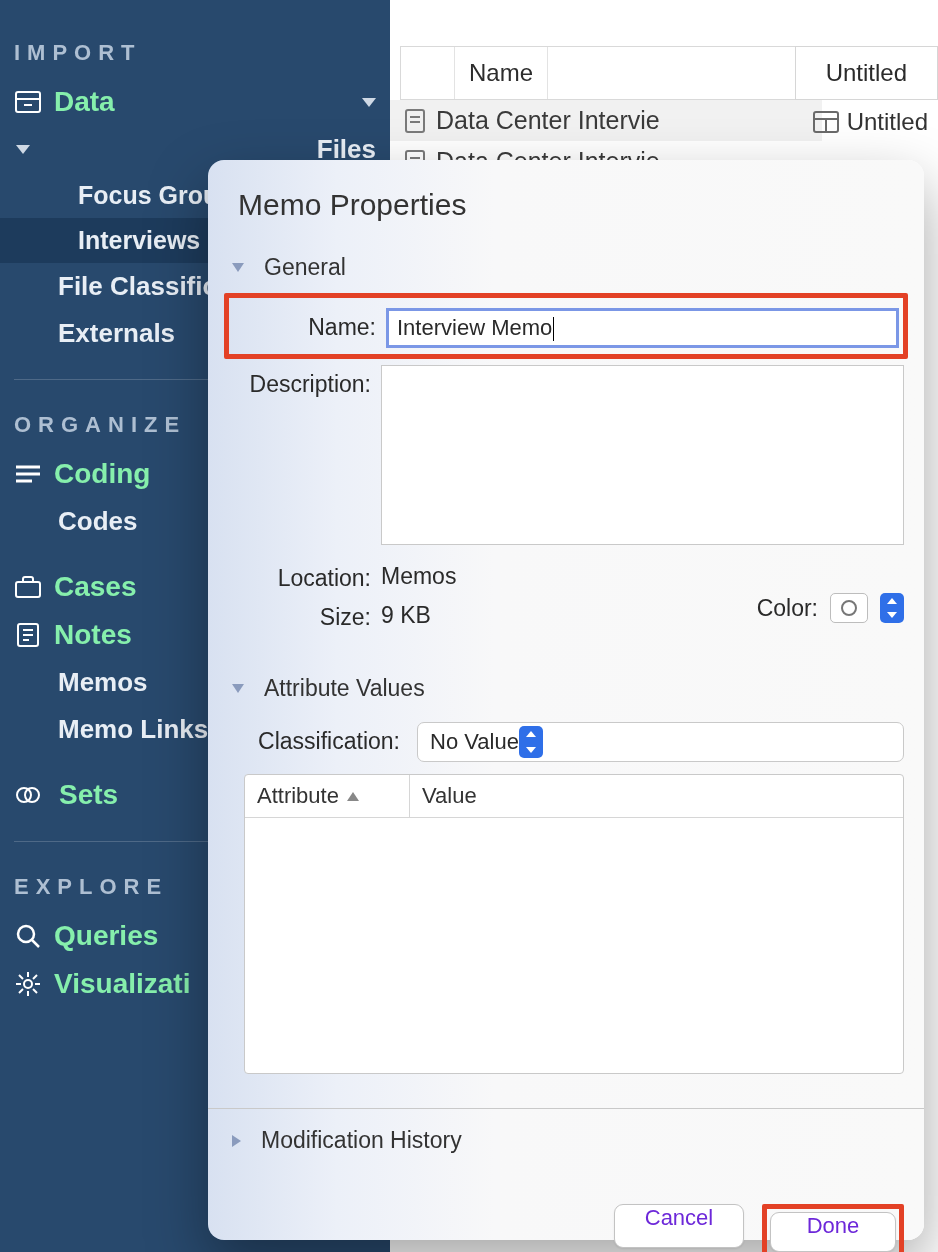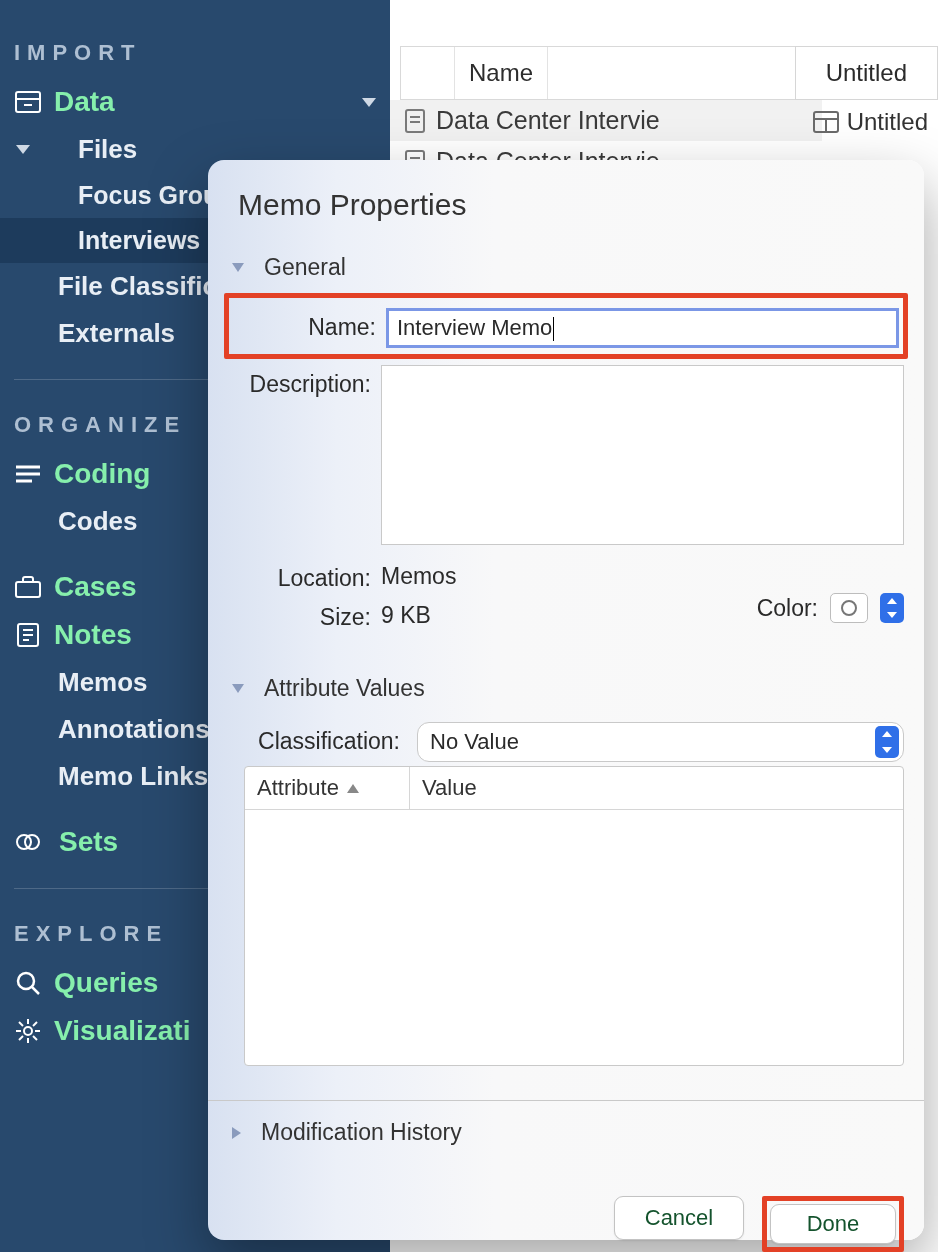--- a/index.html
+++ b/index.html
@@ -107,41 +107,41 @@
     display:flex; align-items:center; justify-content:center;
   }
   .stepper {
     width: 24px; height: 30px; background:#2f6fe8; border-radius:5px; position:relative;
   }
   .stepper::before,.stepper::after{content:"";position:absolute;left:50%;transform:translateX(-50%);width:0;height:0;border-left:5px solid transparent;border-right:5px solid transparent;}
   .stepper::before{top:5px;border-bottom:6px solid #fff;}
   .stepper::after{bottom:5px;border-top:6px solid #fff;}
 
   .select {
-    flex:1; height: 40px; border:1px solid #c9c9c9; border-radius:12px; background:#fff;
-    display:flex; align-items:center; justify-content:space-between; padding:0 4px 0 12px; font-size:22px;
+    flex:1; height: 40px; border:1px solid #c9c9c9; border-radius:7px; background:#fff;
+    display:flex; align-items:center; justify-content:flex-start; padding:0 4px 0 12px; font-size:22px;
   }
   .select .stepper { height:32px; }
 
   .attr-table {
-    margin: 4px 0 0 16px;
+    margin: 12px 0 0 16px;
     border:1px solid #c9c9c9; background:#fff; border-radius:4px; height: 300px;
   }
   .attr-head { display:flex; border-bottom:1px solid #d6d6d6; }
   .attr-head-cell { padding: 8px 12px; font-size:22px; color:#333; display:flex; align-items:center; gap:8px;}
   .attr-head-cell.first { width: 165px; border-right:1px solid #d6d6d6; }
   .sort-caret { width:0;height:0;border-bottom:9px solid #888;border-left:6px solid transparent;border-right:6px solid transparent;}
 
   .dlg-divider { height:1px; background:#c9c9c9; margin: 34px -20px 14px -20px; }
 
   .btn-row { display:flex; justify-content:flex-end; gap:18px; margin-top: 40px; }
   .btn {
     min-width: 130px; height: 44px; border-radius: 9px; background:#fff;
-    border:1px solid #c3c3c3; font-size:22px; color:#14532d;
-    display:flex; align-items:center; justify-content:center;
+    border:1px solid #c3c3c3; font-size:22px; color:#6d28d9;
+    display:flex; align-items:flex-start; justify-content:center;
     box-shadow: 0 1px 2px rgba(0,0,0,.08);
   }
   .done-wrap { border:5px solid #e34126; padding:3px; border-radius:2px; }
   .done-wrap .btn { min-width: 126px; height: 40px; }
 
   .caret { display:inline-block; width:1px; height:24px; background:#000; vertical-align:middle; margin-left:1px; }
 </style>
 </head>
 <body>
 
@@ -153,21 +153,21 @@
       <svg width="26" height="22" viewBox="0 0 26 22">
           <rect x="1" y="1" width="24" height="20" rx="2" fill="none" stroke="#fff" stroke-width="2"></rect>
           <line x1="1" y1="8" x2="25" y2="8" stroke="#fff" stroke-width="2"></line>
           <line x1="9" y1="14" x2="17" y2="14" stroke="#fff" stroke-width="2"></line>
         </svg>
     </span>
     <span>Data</span>
     <span class="exp-chev chev-d"></span>
   </div>
 
-  <div class="sb-row child" style="padding-left:16px;">
+  <div class="sb-row child" style="padding-left:16px;justify-content:space-between;">
     <span class="chev-d" style="margin-right:6px;"></span>
     <span style="width:18px;"></span>
     <span>Files</span>
   </div>
   <div class="sb-row grandchild">
     <span>Focus Grou</span>
   </div>
   <div class="sb-row grandchild selected">
     <span>Interviews</span>
   </div>
@@ -212,23 +212,20 @@
           <rect x="2" y="2" width="20" height="22" rx="2" fill="none" stroke="#fff" stroke-width="2"></rect>
           <line x1="7" y1="8" x2="17" y2="8" stroke="#fff" stroke-width="2"></line>
           <line x1="7" y1="13" x2="17" y2="13" stroke="#fff" stroke-width="2"></line>
           <line x1="7" y1="18" x2="13" y2="18" stroke="#fff" stroke-width="2"></line>
         </svg>
     </span>
     <span>Notes</span>
   </div>
   <div class="sb-row child">
     <span>Memos</span>
-  </div>
-  <div class="sb-row child">
-    <span>Annotations</span>
   </div>
   <div class="sb-row child">
     <span>Memo Links</span>
   </div>
 
   <div class="sb-row" style="margin-top:18px;gap:17px;">
     <span class="icon">
       <svg width="26" height="20" viewBox="0 0 26 20">
           <circle cx="9" cy="10" r="7" fill="none" stroke="#fff" stroke-width="2"></circle>
           <circle cx="17" cy="10" r="7" fill="none" stroke="#fff" stroke-width="2"></circle>

